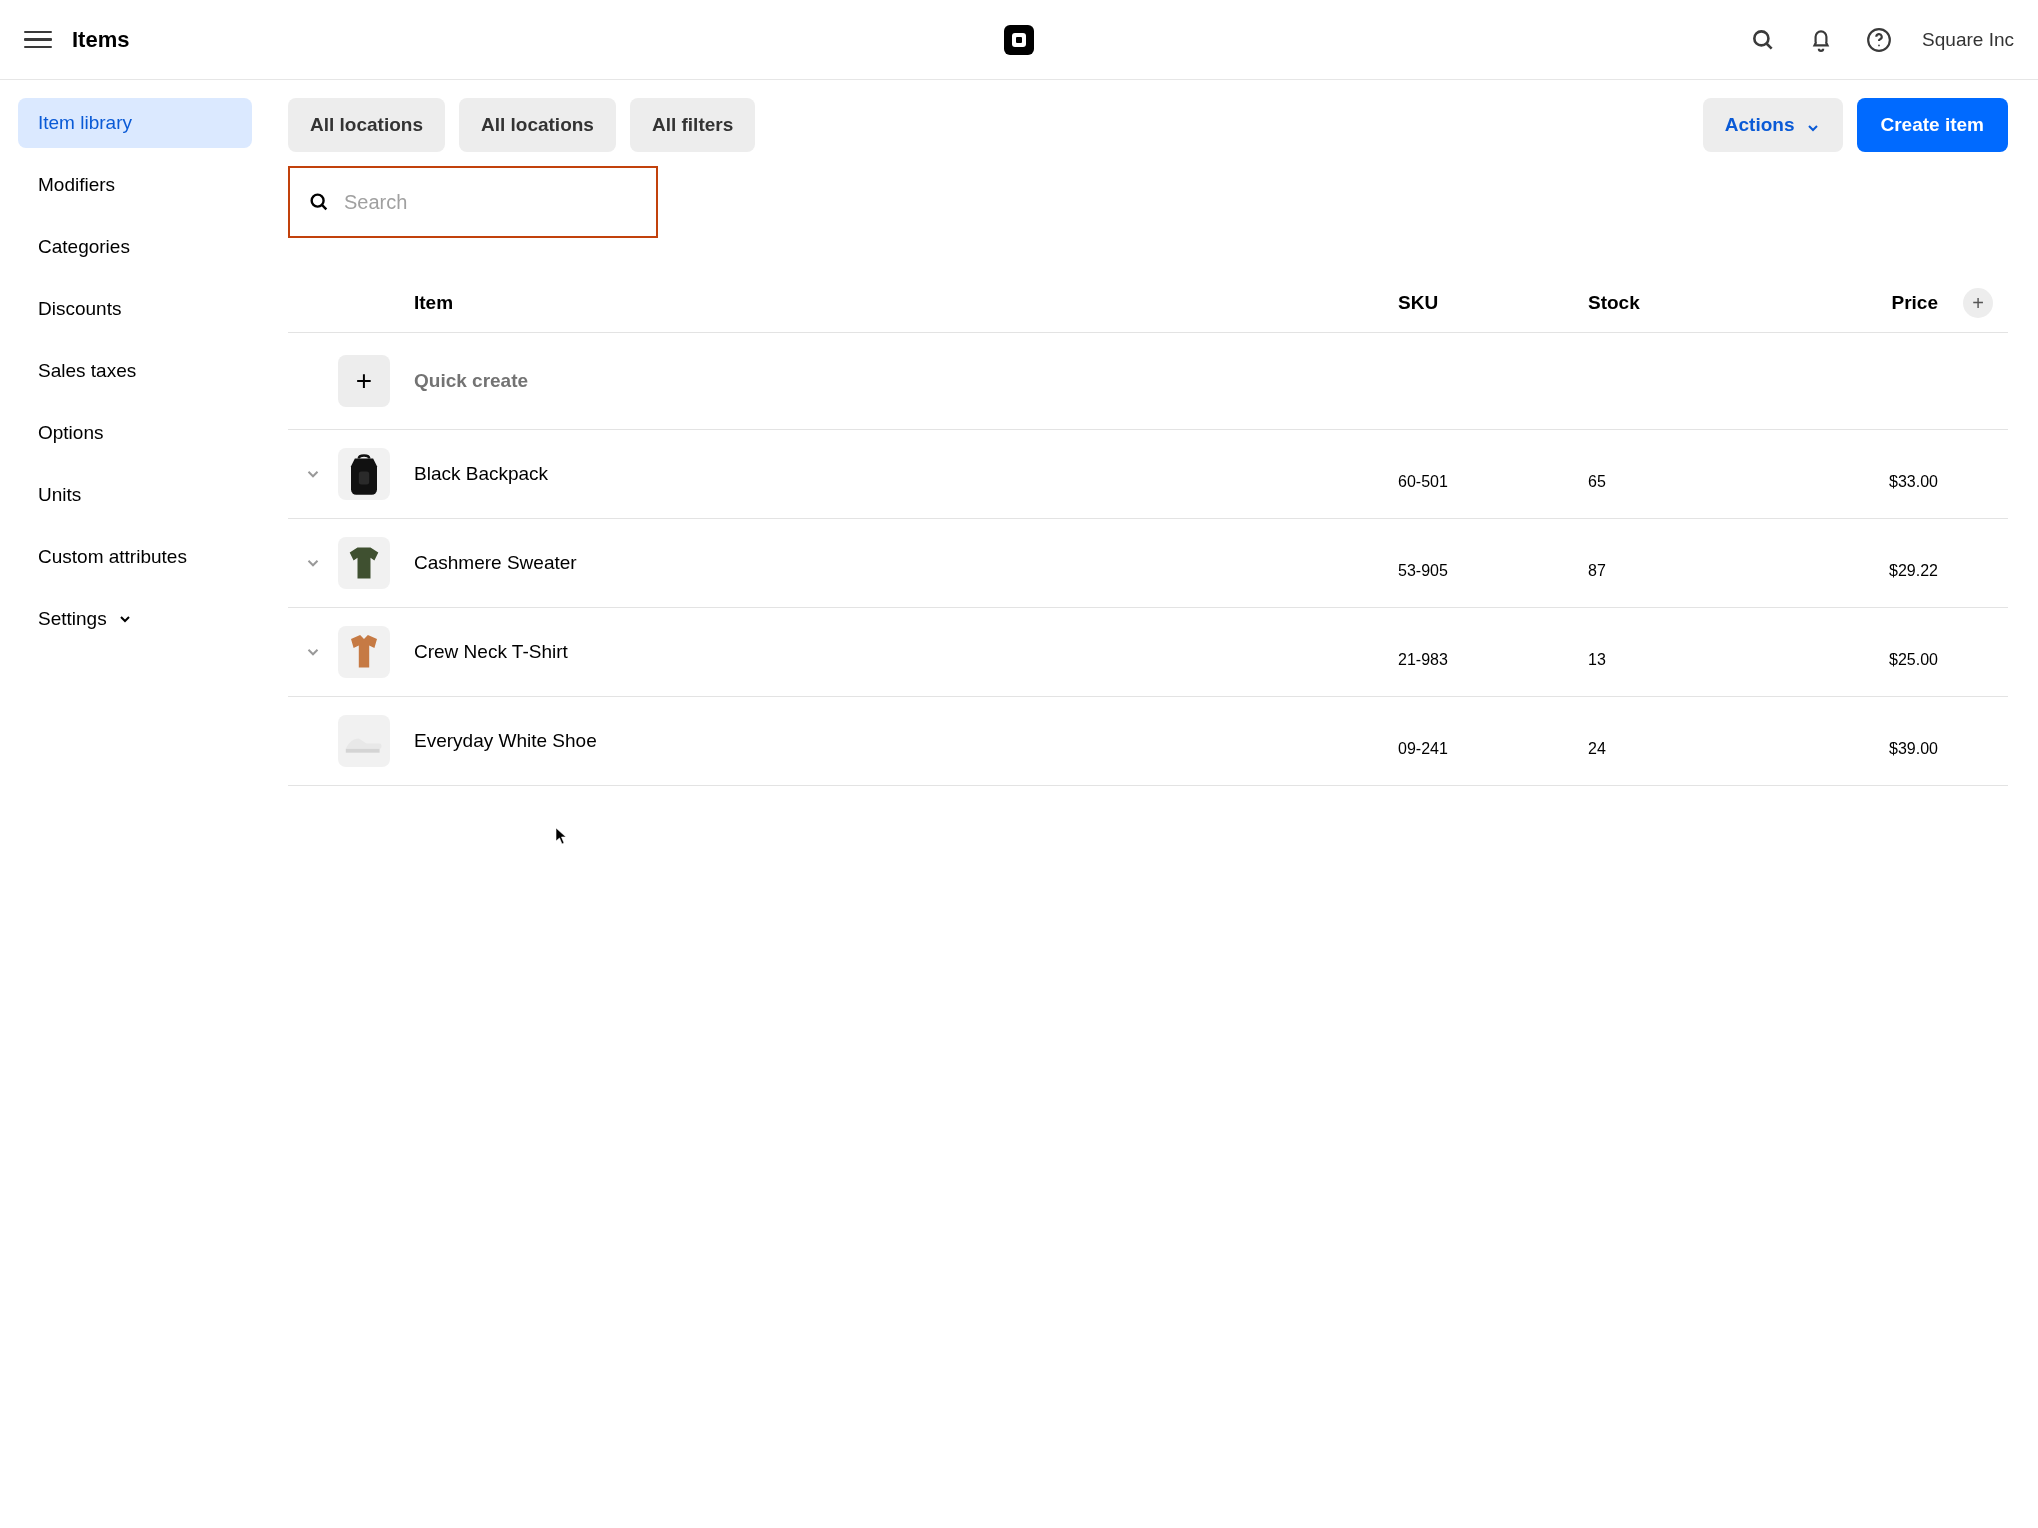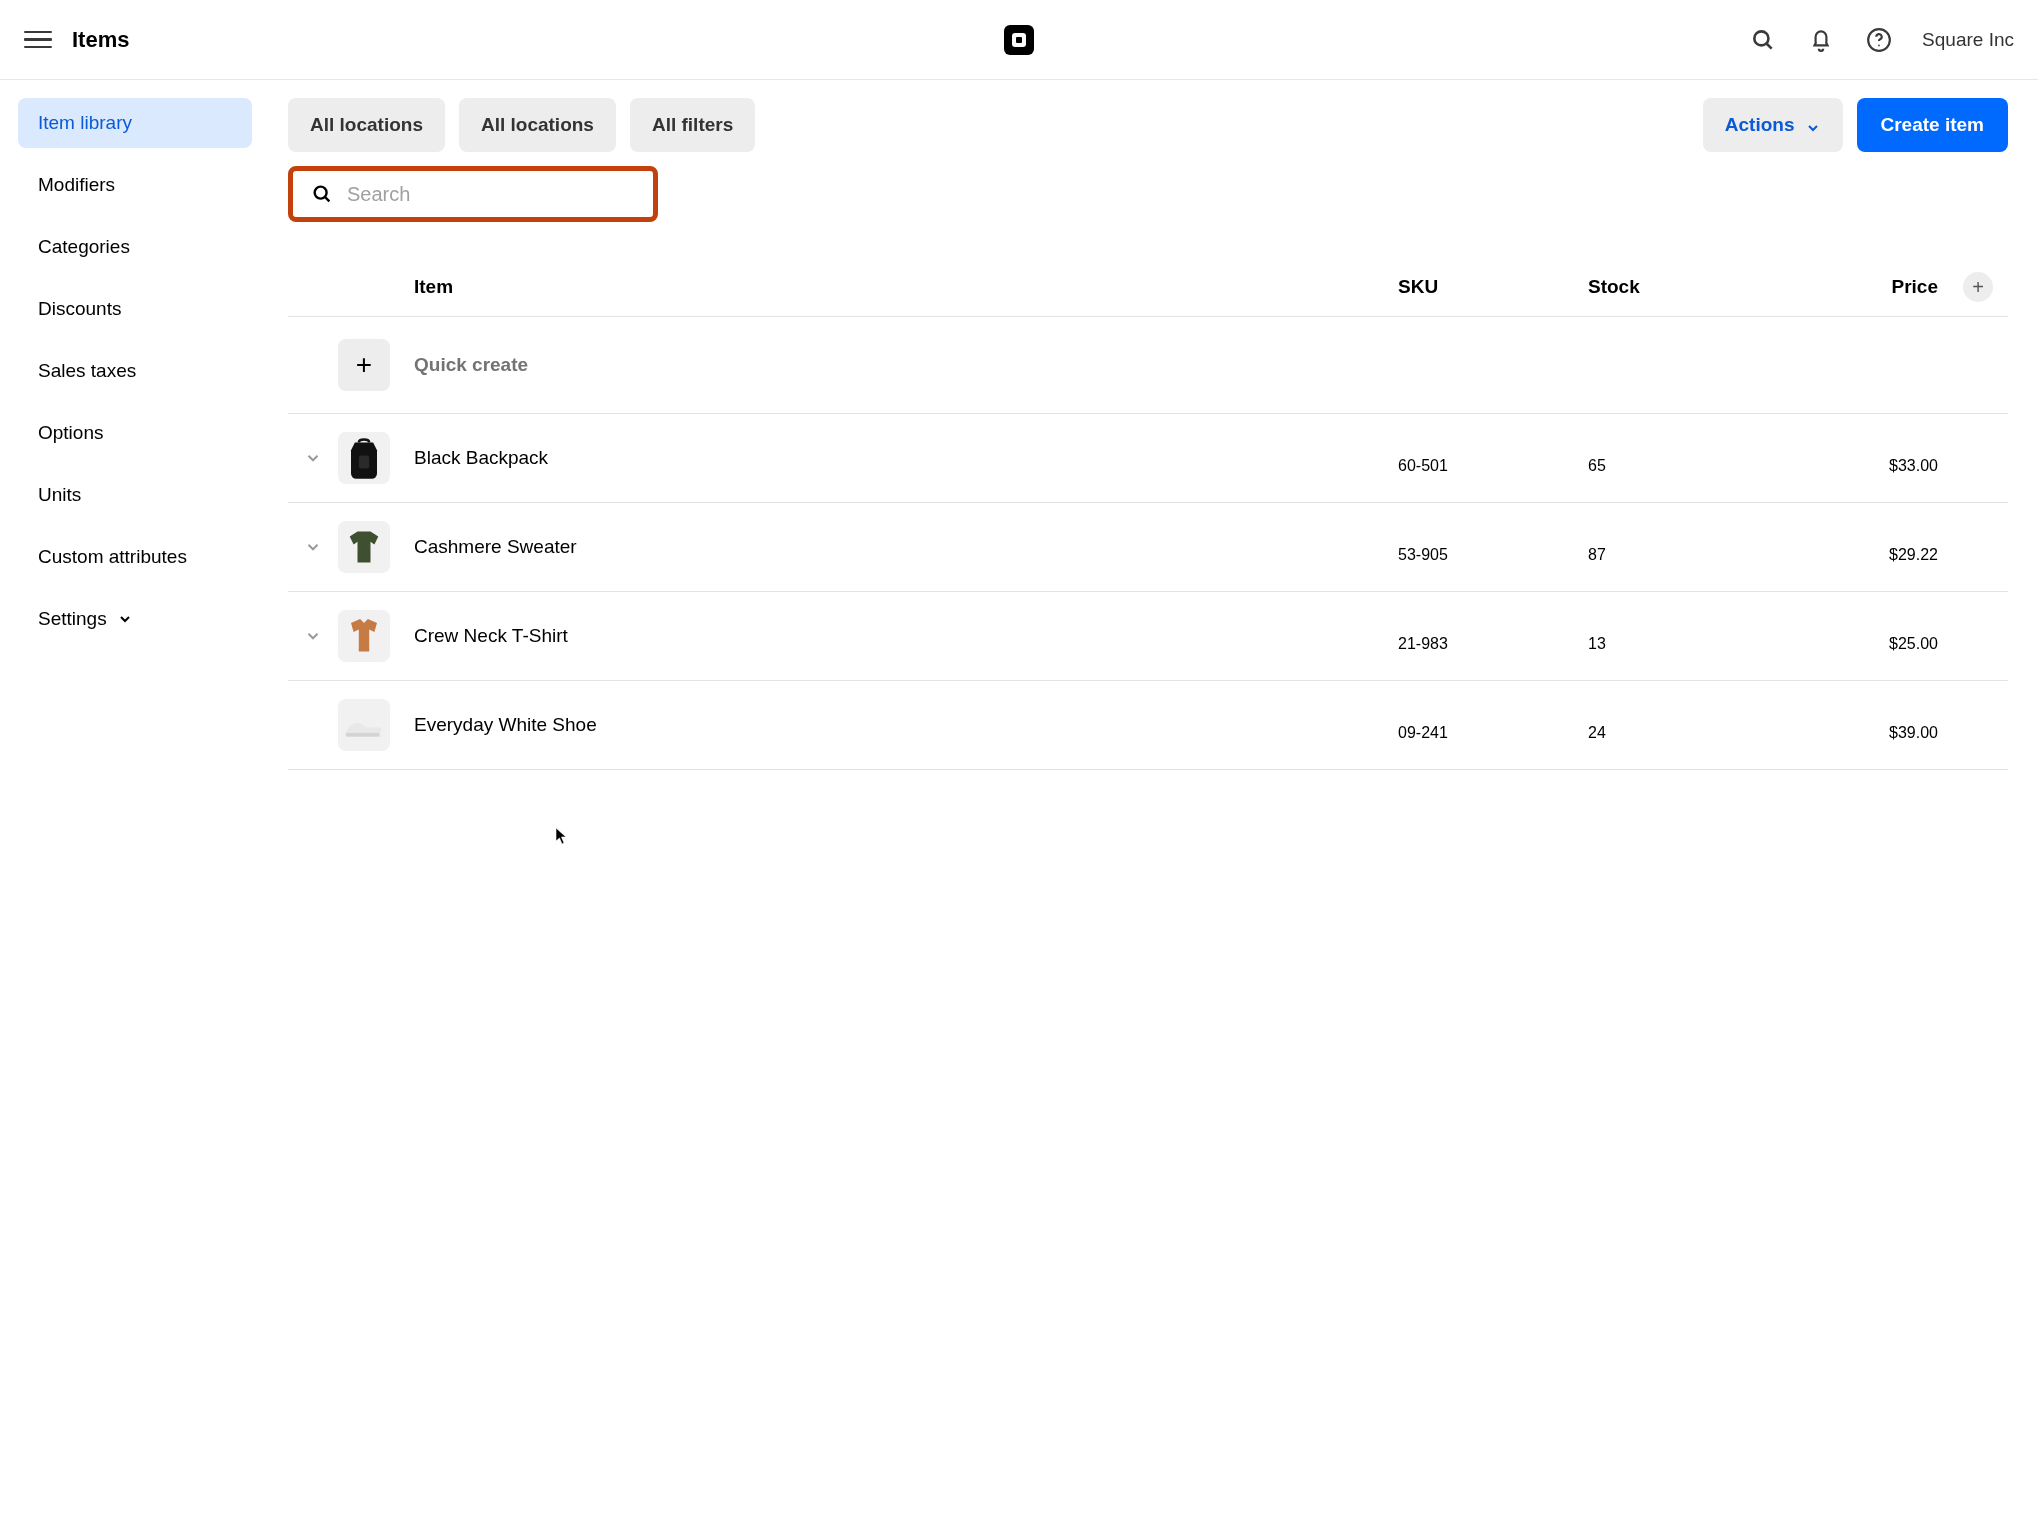--- a/index.html
+++ b/index.html
@@ -45,22 +45,22 @@
 .actions-btn {
   background: #ededed; border: none; border-radius: 8px; padding: 16px 22px;
   font-size: 19px; font-weight: 700; color:#0a5ad6; cursor:pointer; display:flex; align-items:flex-end; gap:10px;
 }
 .primary-btn {
   background: #006aff; color: #fff; border: none; border-radius: 8px;
   padding: 16px 24px; font-size: 19px; font-weight: 700; cursor:pointer;
 }
 .spacer { flex: 1; }
 .search-wrap {
-  margin-top: 14px; width: 370px; height: 56px;
-  border: 5px solid #c2410c; border-radius: 8px;
+  margin-top: 14px; width: 370px; height: 72px;
+  border: 2px solid #c2410c; border-radius: 0;
   display: flex; align-items: center; padding: 0 18px; gap: 14px;
 }
 .search-wrap input {
   border: none; outline: none; font-size: 20px; flex: 1; background: transparent;
 }
 .search-wrap input::placeholder { color: #a0a0a0; }
 
 .table { margin-top: 36px; }
 .thead, .trow {
   display: grid;

